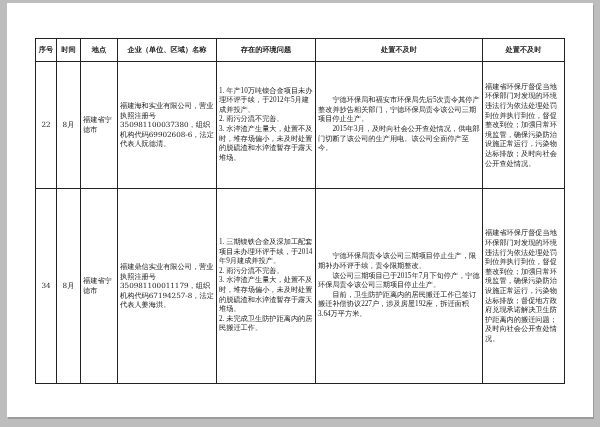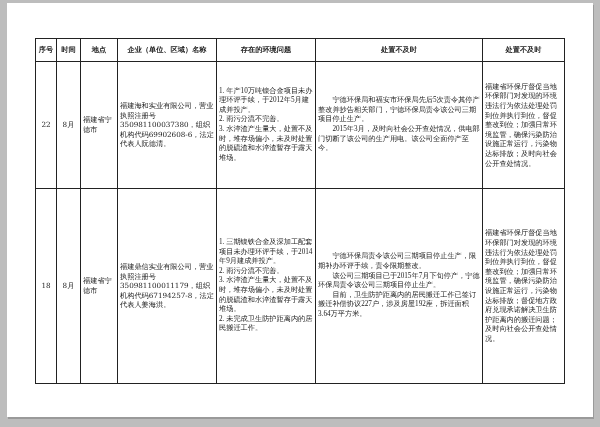--- a/index.html
+++ b/index.html
@@ -78,21 +78,21 @@
           <span class="para">2. 雨污分流不完善。</span>
           <span class="para">3. 水淬渣产生量大，处置不及时，堆存场偏小，未及时处置的脱硫渣和水淬渣暂存于露天堆场。</span>
         </td>
         <td class="left">
           <span class="para indent">宁德环保局和福安市环保局先后5次责令其停产整改并抄告相关部门，宁德环保局责令该公司三期项目停止生产。</span>
           <span class="para indent">2015年3月，及时向社会公开查处情况，供电部门切断了该公司的生产用电。该公司全面停产至今。</span>
         </td>
         <td class="left">福建省环保厅督促当地环保部门对发现的环境违法行为依法处理处罚到位并执行到位，督促整改到位；加强日常环境监管，确保污染防治设施正常运行，污染物达标排放；及时向社会公开查处情况。</td>
       </tr>
       <tr class="r23">
-        <td class="center">18</td>
+        <td class="center">34</td>
         <td class="center">8月</td>
         <td class="left">福建省宁德市</td>
         <td class="left">福建鼎信实业有限公司，营业执照注册号350981100011179，组织机构代码67194257-8，法定代表人姜海洪。</td>
         <td class="left">
           <span class="para">1. 三期镍铁合金及深加工配套项目未办理环评手续，于2014年9月建成并投产。</span>
           <span class="para">2. 雨污分流不完善。</span>
           <span class="para">3. 水淬渣产生量大，处置不及时，堆存场偏小，未及时处置的脱硫渣和水淬渣暂存于露天堆场。</span>
           <span class="para">2. 未完成卫生防护距离内的居民搬迁工作。</span>
         </td>
         <td class="left">

